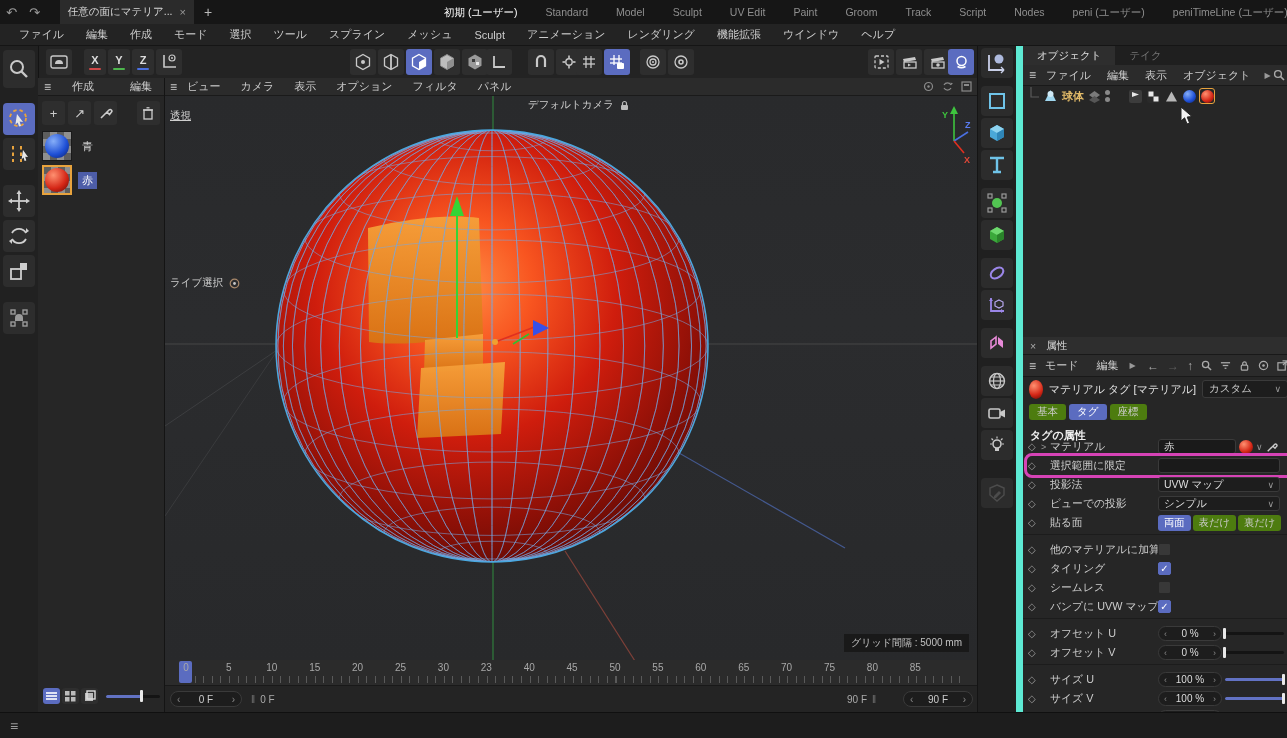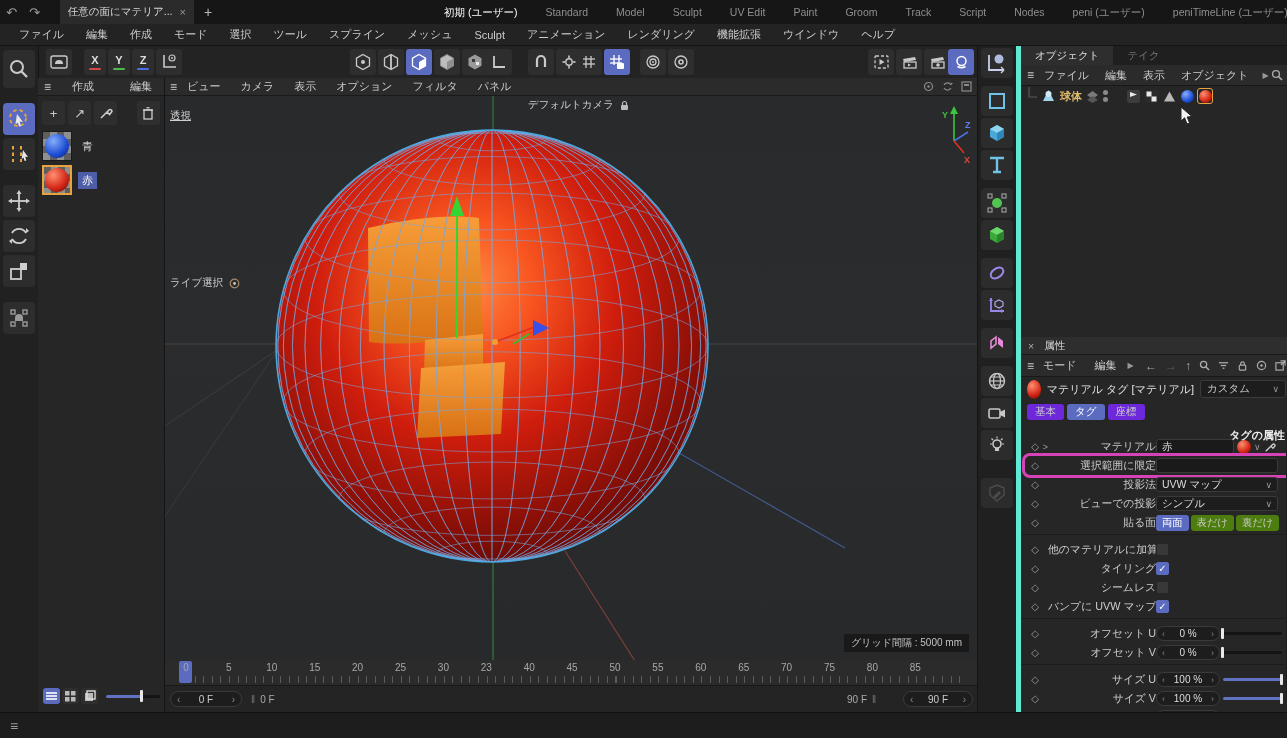--- a/index.html
+++ b/index.html
@@ -80,21 +80,21 @@
   .spin{height:16px;background:#1d1d1d;border:1px solid #3a3a3a;border-radius:8px;display:flex;align-items:center;
         justify-content:space-between;color:#ccc;font-size:10px;padding:0 6px;box-sizing:border-box;}
   .spin .sv{flex:1;text-align:center;}
   .spin .ar{color:#888;}
 
   
   .righticons{left:977px;top:46px;width:39px;height:666px;background:#202020;border-left:1px solid #141414;box-sizing:border-box;}
   .ricon{width:32px;height:30px;margin:2px auto;background:#2c2c2c;border-radius:4px;display:flex;align-items:center;justify-content:center;}
 
   
-  .rightpanel{left:1016px;top:46px;width:271px;height:666px;background:#262626;border-left:5px solid #5eead4;box-sizing:border-box;text-align:right;}
+  .rightpanel{left:1016px;top:46px;width:271px;height:666px;background:#262626;border-left:7px solid #5eead4;box-sizing:border-box;}
   .om{position:absolute;left:0;top:0;width:271px;height:291px;}
   .omtabs{height:19px;background:#1f1f1f;display:flex;}
   .omtab{padding:0 14px;line-height:19px;font-size:10.5px;color:#777;}
   .omtab.active{background:#2e2e2e;color:#e2e2e2;}
   .ommenu{height:20px;background:#2b2b2b;border-bottom:1px solid #191919;display:flex;align-items:center;padding:0 6px;font-size:10.5px;gap:2px;}
   .ommenu .menu-item{padding:0 8px;}
   .omicons{margin-left:auto;display:flex;gap:7px;align-items:center;}
   .objrow{display:flex;align-items:center;height:20px;padding-left:4px;gap:4px;}
   .objname{color:#e0b968;font-size:11px;font-weight:bold;}
   .tagbox{width:14px;height:14px;border-radius:2px;display:flex;align-items:center;justify-content:center;}
@@ -103,21 +103,21 @@
   .attrtitle{height:17px;background:#2e2e2e;border-bottom:1px solid #191919;display:flex;align-items:center;gap:10px;
              padding:0 7px;font-size:10.5px;color:#ddd;}
   .attrmenu{height:21px;background:#2b2b2b;border-bottom:1px solid #191919;display:flex;align-items:center;padding:0 6px;font-size:10.5px;}
   .attrmenu .menu-item{padding:0 9px;}
   .attrnav{margin-left:auto;display:flex;gap:8px;align-items:center;color:#aaa;font-size:12px;}
   .tagrow{height:24px;display:flex;align-items:center;gap:6px;padding:0 6px;}
   .tagtitle{font-size:11px;color:#e4e4e4;white-space:nowrap;}
   .preset{margin-left:auto;width:100px;height:16px;background:#1d1d1d;border:1px solid #3a3a3a;border-radius:3px;
           display:flex;align-items:center;justify-content:space-between;padding:0 6px;font-size:10.5px;color:#ccc;}
   .atabs{display:flex;gap:3px;padding:3px 6px 4px;}
-  .atab{padding:1px 8px;background:#6d28d9;border-radius:3px;font-size:10.5px;color:#ccc;}
+  .atab{padding:1px 8px;background:#4d7c0f;border-radius:3px;font-size:10.5px;color:#ccc;}
   .atab.active{background:#5b6cc0;color:#fff;}
   .asection{padding:4px 7px 2px;font-size:11px;font-weight:bold;color:#efefef;}
   .rows{position:absolute;left:0;top:100px;width:264px;}
   .arow{position:relative;display:flex;align-items:center;height:19px;padding-left:5px;}
   .arow .dia{width:13px;color:#9a9a9a;font-size:10px;}
   .arow .exp{width:9px;color:#9a9a9a;font-size:9px;}
   .arow .albl{flex:1;font-size:10.8px;color:#cdcdcd;white-space:nowrap;overflow:hidden;}
   .arow .ctrl{width:126px;display:flex;align-items:center;gap:3px;padding-right:3px;}
   .field{height:15px;background:#1a1a1a;border:1px solid #3a3a3a;border-radius:3px;color:#ddd;font-size:10.5px;
          display:flex;align-items:center;padding:0 5px;box-sizing:border-box;}

